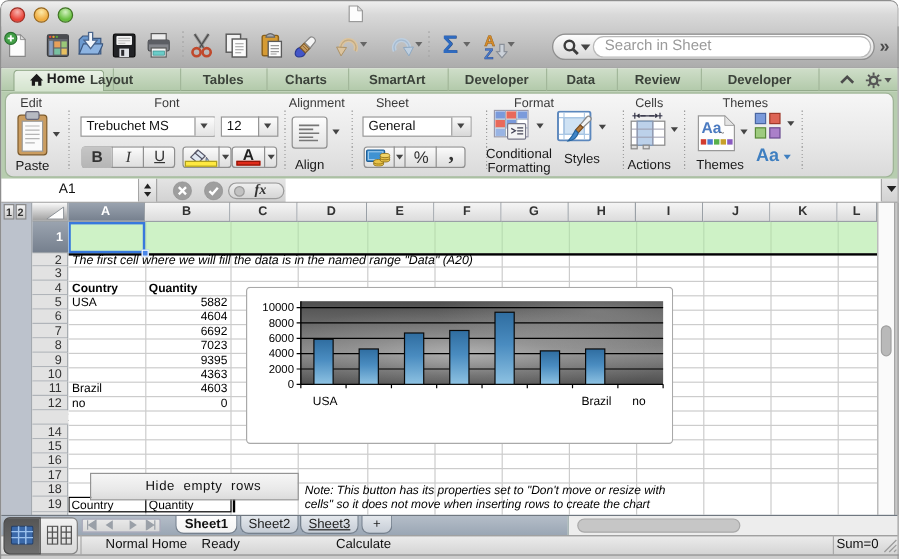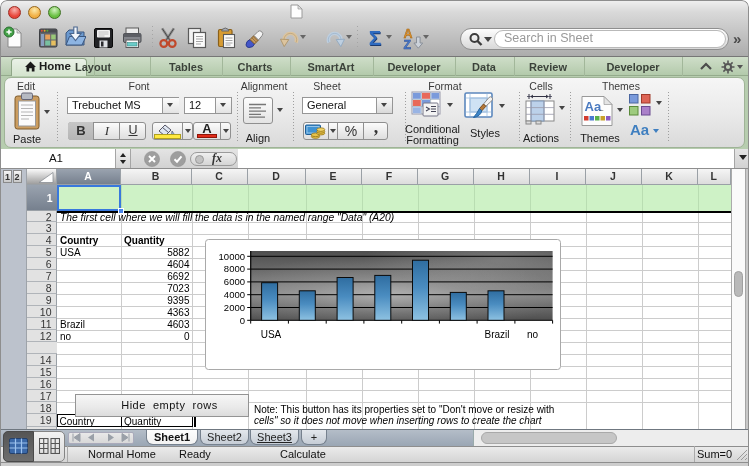--- a/index.html
+++ b/index.html
@@ -390,21 +390,21 @@
 <div class="abs" style="left:60px;top:62.4px;width:73px;height:11px;line-height:11px;font-size:10px;color:#000;text-align:right;">5882</div>
 <div class="abs" style="left:60px;top:74.4px;width:73px;height:11px;line-height:11px;font-size:10px;color:#000;text-align:right;">4604</div>
 <div class="abs" style="left:60px;top:86.4px;width:73px;height:11px;line-height:11px;font-size:10px;color:#000;text-align:right;">6692</div>
 <div class="abs" style="left:60px;top:98.4px;width:73px;height:11px;line-height:11px;font-size:10px;color:#000;text-align:right;">7023</div>
 <div class="abs" style="left:60px;top:110.4px;width:73px;height:11px;line-height:11px;font-size:10px;color:#000;text-align:right;">9395</div>
 <div class="abs" style="left:60px;top:122.4px;width:73px;height:11px;line-height:11px;font-size:10px;color:#000;text-align:right;">4363</div>
 <div class="abs" style="left:60px;top:134.4px;width:73px;height:11px;line-height:11px;font-size:10px;color:#000;text-align:right;">4603</div>
 <div class="abs" style="left:60px;top:146.4px;width:73px;height:11px;line-height:11px;font-size:10px;color:#000;text-align:right;">0</div>
 <div class="abs" style="left:3.5px;top:134.4px;height:11px;line-height:11px;font-size:10px;color:#000;">Brazil</div>
 <div class="abs" style="left:3.5px;top:146.4px;height:11px;line-height:11px;font-size:10px;color:#000;">no</div>
-<div class="abs" style="left:197.5px;top:219.5px;font-size:10px;color:#000;">Note: This button has its properties set to "Don't move or resize with</div>
+<div class="abs" style="left:197.5px;top:219.5px;font-size:10px;font-style:italic;color:#000;">Note: This button has its properties set to "Don't move or resize with</div>
 <div class="abs" style="left:197.5px;top:230.5px;font-size:10px;font-style:italic;color:#000;">cells" so it does not move when inserting rows to create the chart</div>
 <div class="abs" style="left:0px;top:229.3px;width:136px;height:13.5px;border:1.5px solid #000;background:#fff;"></div>
 <div class="abs" style="left:64px;top:229.3px;width:1px;height:13.5px;background:#000;"></div>
 <div class="abs" style="left:3px;top:231px;font-size:10px;color:#000;">Country</div>
 <div class="abs" style="left:67.5px;top:231px;font-size:10px;color:#000;">Quantity</div>
 <div class="abs" style="left:137.5px;top:229.3px;width:1.5px;height:13.5px;background:#000;"></div>
 <div class="abs" style="left:18px;top:209px;width:174px;height:23px;background:linear-gradient(#f6f6f6,#e9e9e9 60%,#dcdcdc);border:1px solid #949494;"></div>
 <div class="abs" style="left:26px;top:214px;width:174px;text-align:center;font-size:11px;color:#111;letter-spacing:0.5px;">Hide&nbsp; empty&nbsp; rows</div>
 </div>
 <svg class="abs" style="left:205px;top:239px" width="356" height="131" viewBox="0 0 356 131">
@@ -489,21 +489,21 @@
 <div class="abs" style="left:146px;top:429.5px;width:52px;height:15px;background:linear-gradient(#fdfdfd,#f2f2f2);border:1px solid #76818e;border-top:none;border-radius:0 0 7px 7px;color:#111;font-weight:bold;font-size:11px;text-align:center;line-height:14px;">Sheet1</div>
 <div class="abs" style="left:200px;top:429.5px;width:49px;height:15px;background:linear-gradient(#e3e7ec,#c6cdd6);border:1px solid #76818e;border-top:none;border-radius:0 0 7px 7px;color:#222;font-weight:normal;font-size:11px;text-align:center;line-height:14px;">Sheet2</div>
 <div class="abs" style="left:250px;top:429.5px;width:49px;height:15px;background:linear-gradient(#e3e7ec,#c6cdd6);border:1px solid #76818e;border-top:none;border-radius:0 0 7px 7px;color:#222;font-weight:normal;font-size:11px;text-align:center;line-height:14px;text-decoration:underline;">Sheet3</div>
 <div class="abs" style="left:301px;top:429.5px;width:26px;height:15px;background:linear-gradient(#e3e7ec,#c6cdd6);border:1px solid #76818e;border-top:none;border-radius:0 0 7px 7px;color:#222;font-weight:normal;font-size:11px;text-align:center;line-height:14px;">+</div>
 <div class="abs" style="left:473px;top:429.5px;width:276px;height:16.5px;background:#ededed;border-left:1px solid #9aa;"></div>
 <div class="abs" style="left:481px;top:432px;width:136px;height:11.5px;border-radius:6px;background:#c6c6c6;border:0.5px solid #a9a9a9;"></div>
 <div class="abs" style="left:1px;top:446px;width:747px;height:16px;background:linear-gradient(#ebebeb,#d4d4d4);border-top:1px solid #8e8e8e;"></div>
 <div class="abs" style="left:66.5px;top:446px;width:1px;height:16px;background:#aaa;"></div>
 <div class="abs" style="left:694px;top:446px;width:1px;height:16px;background:#aaa;"></div>
 <div class="abs" style="left:88px;top:448px;font-size:11px;color:#111;">Normal Home</div>
-<div class="abs" style="left:168px;top:448px;font-size:11px;color:#111;margin-left:11px;">Ready</div>
+<div class="abs" style="left:168px;top:448px;font-size:11px;color:#111;">Ready</div>
 <div class="abs" style="left:280px;top:448px;font-size:11px;color:#111;">Calculate</div>
 <div class="abs" style="left:697px;top:448px;font-size:11px;color:#111;">Sum=0</div>
 <svg class="abs" style="left:735px;top:448px" width="13" height="13" viewBox="0 0 13 13">
       <g stroke="#9a9a9a" stroke-width="1">
         <path d="M12 2 L2 12 M12 6 L6 12 M12 10 L10 12"></path>
       </g>
     </svg>
 <div class="abs" style="left:3px;top:431px;width:62px;height:30.5px;border-radius:5px;background:linear-gradient(#f2f2f2,#d9d9d9);border:1px solid #858585;z-index:9;"></div>
 <div class="abs" style="left:3px;top:431px;width:31px;height:30.5px;border-radius:5px 0 0 5px;background:linear-gradient(#555,#6e6e6e);border:1px solid #4a4a4a;z-index:9;"></div>
 <svg class="abs" style="left:9px;top:438px;z-index:10" width="19" height="16" viewBox="0 0 19 16">

